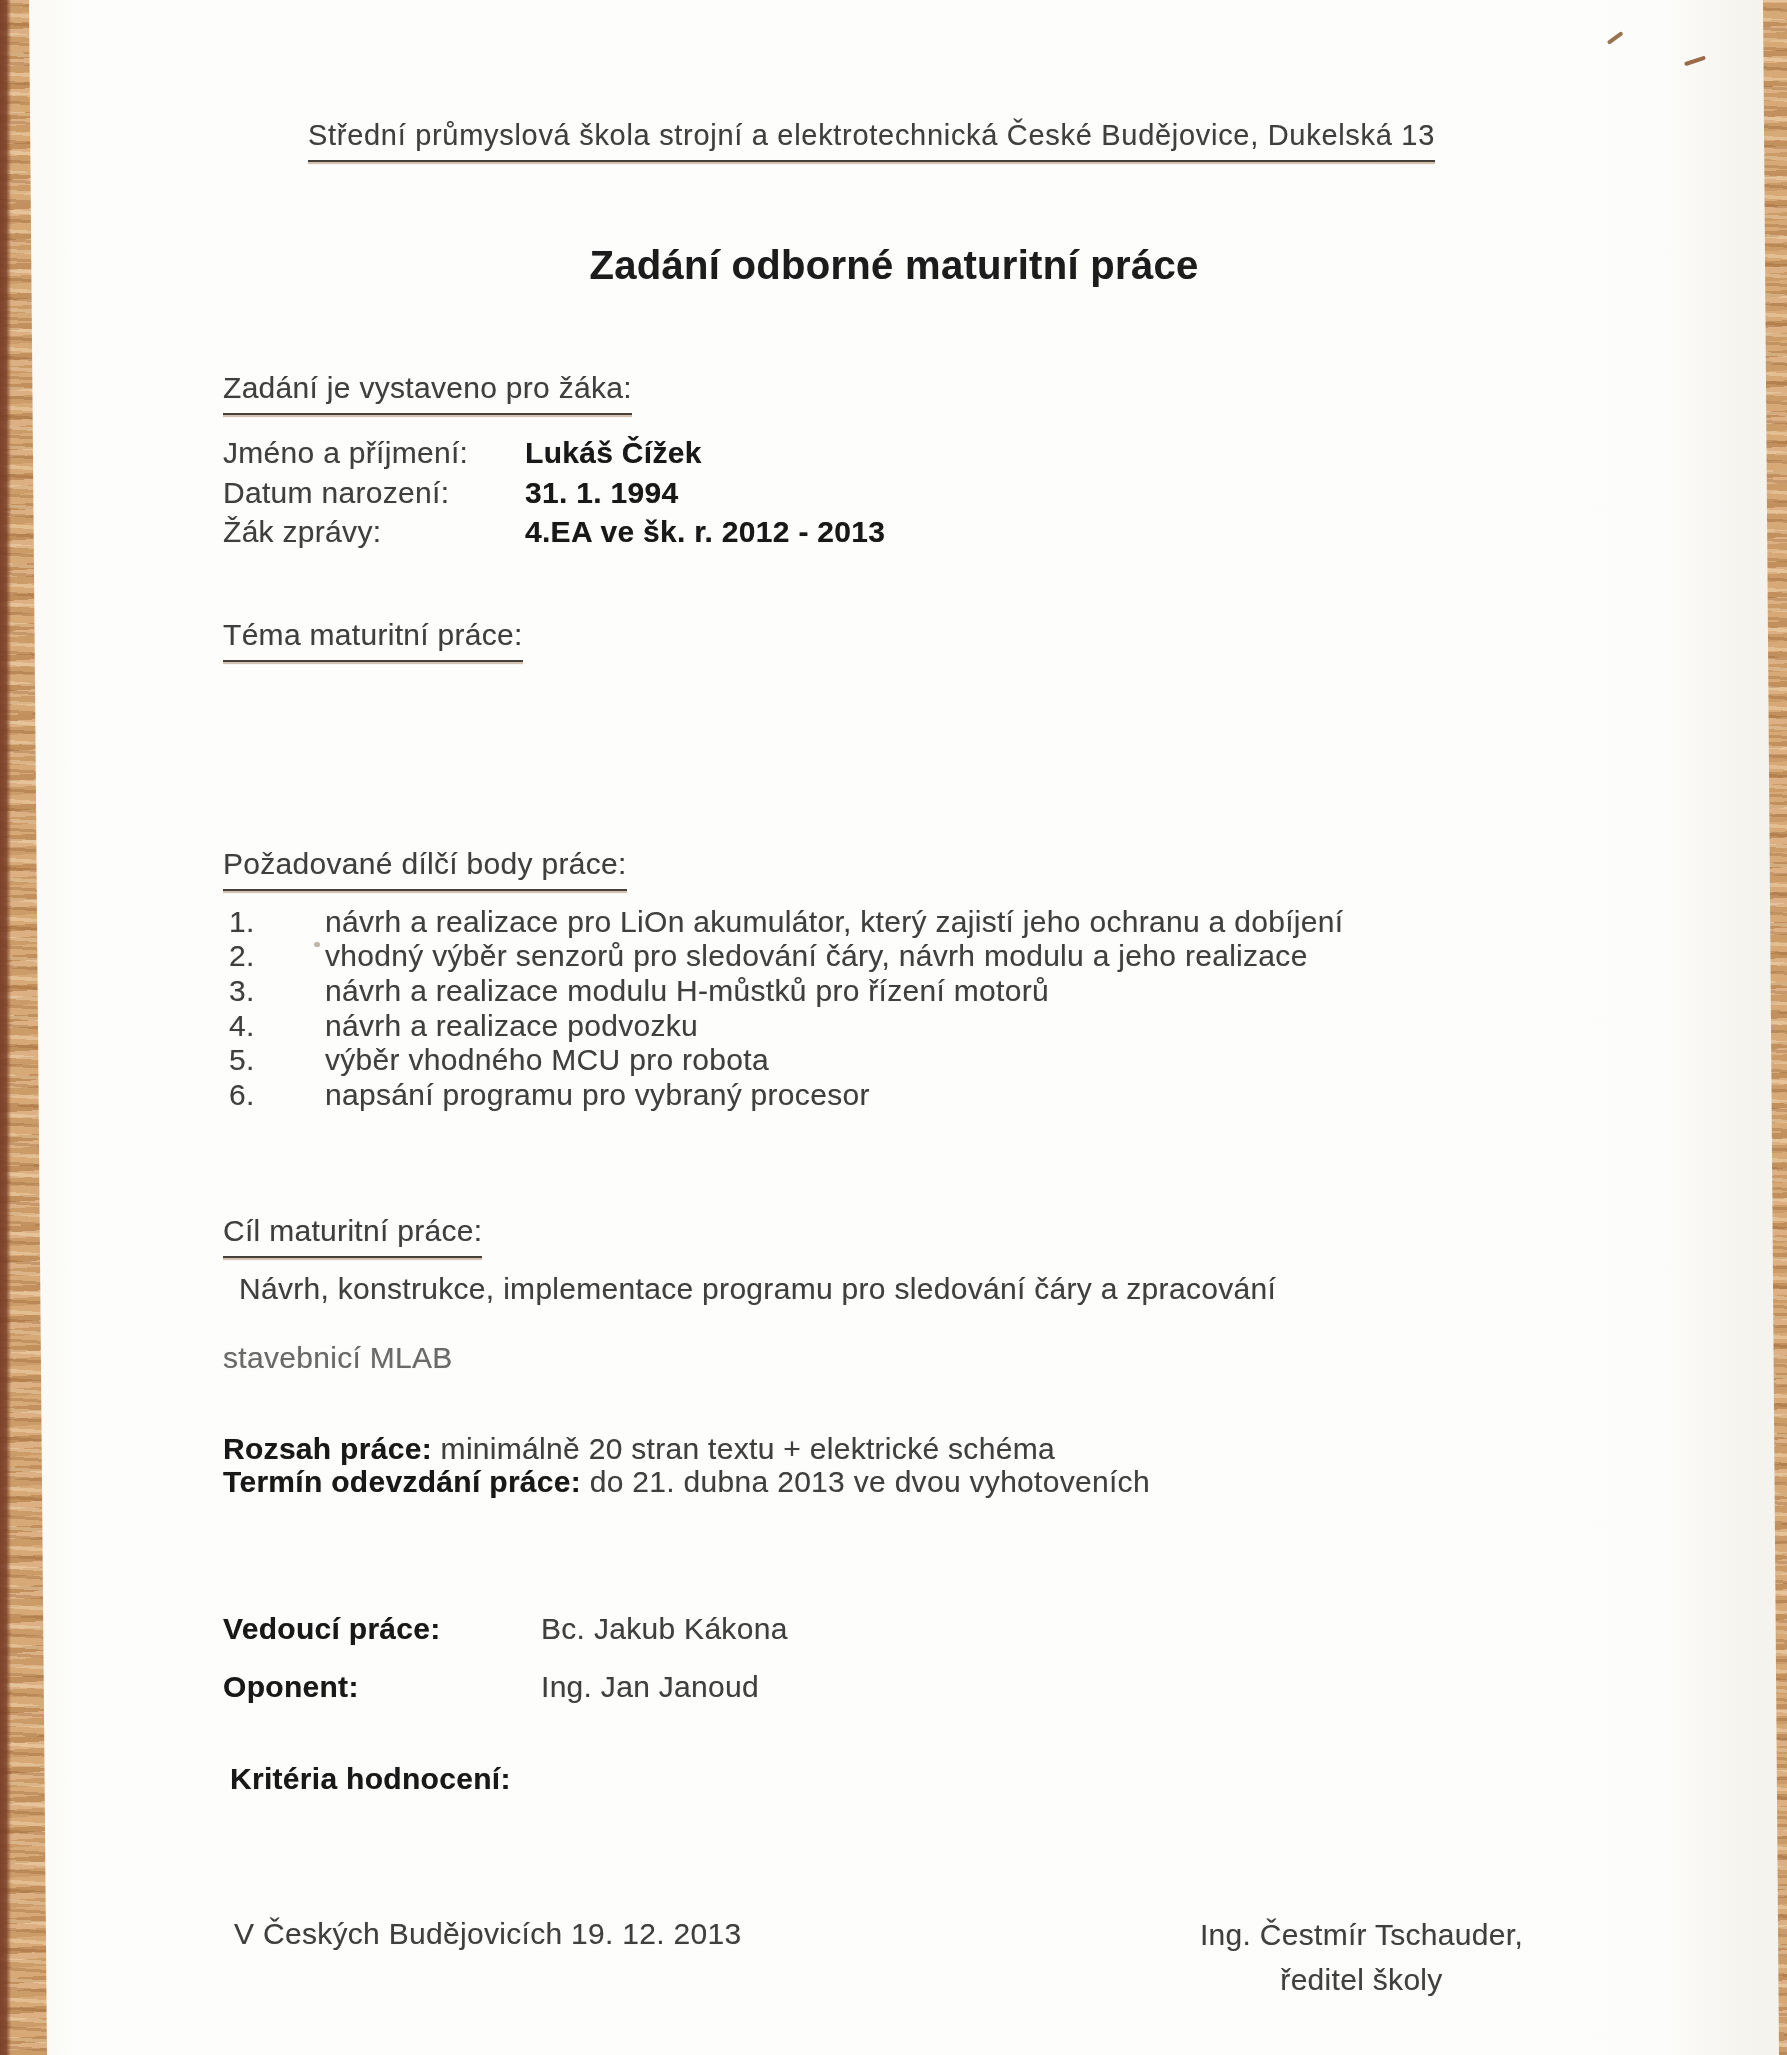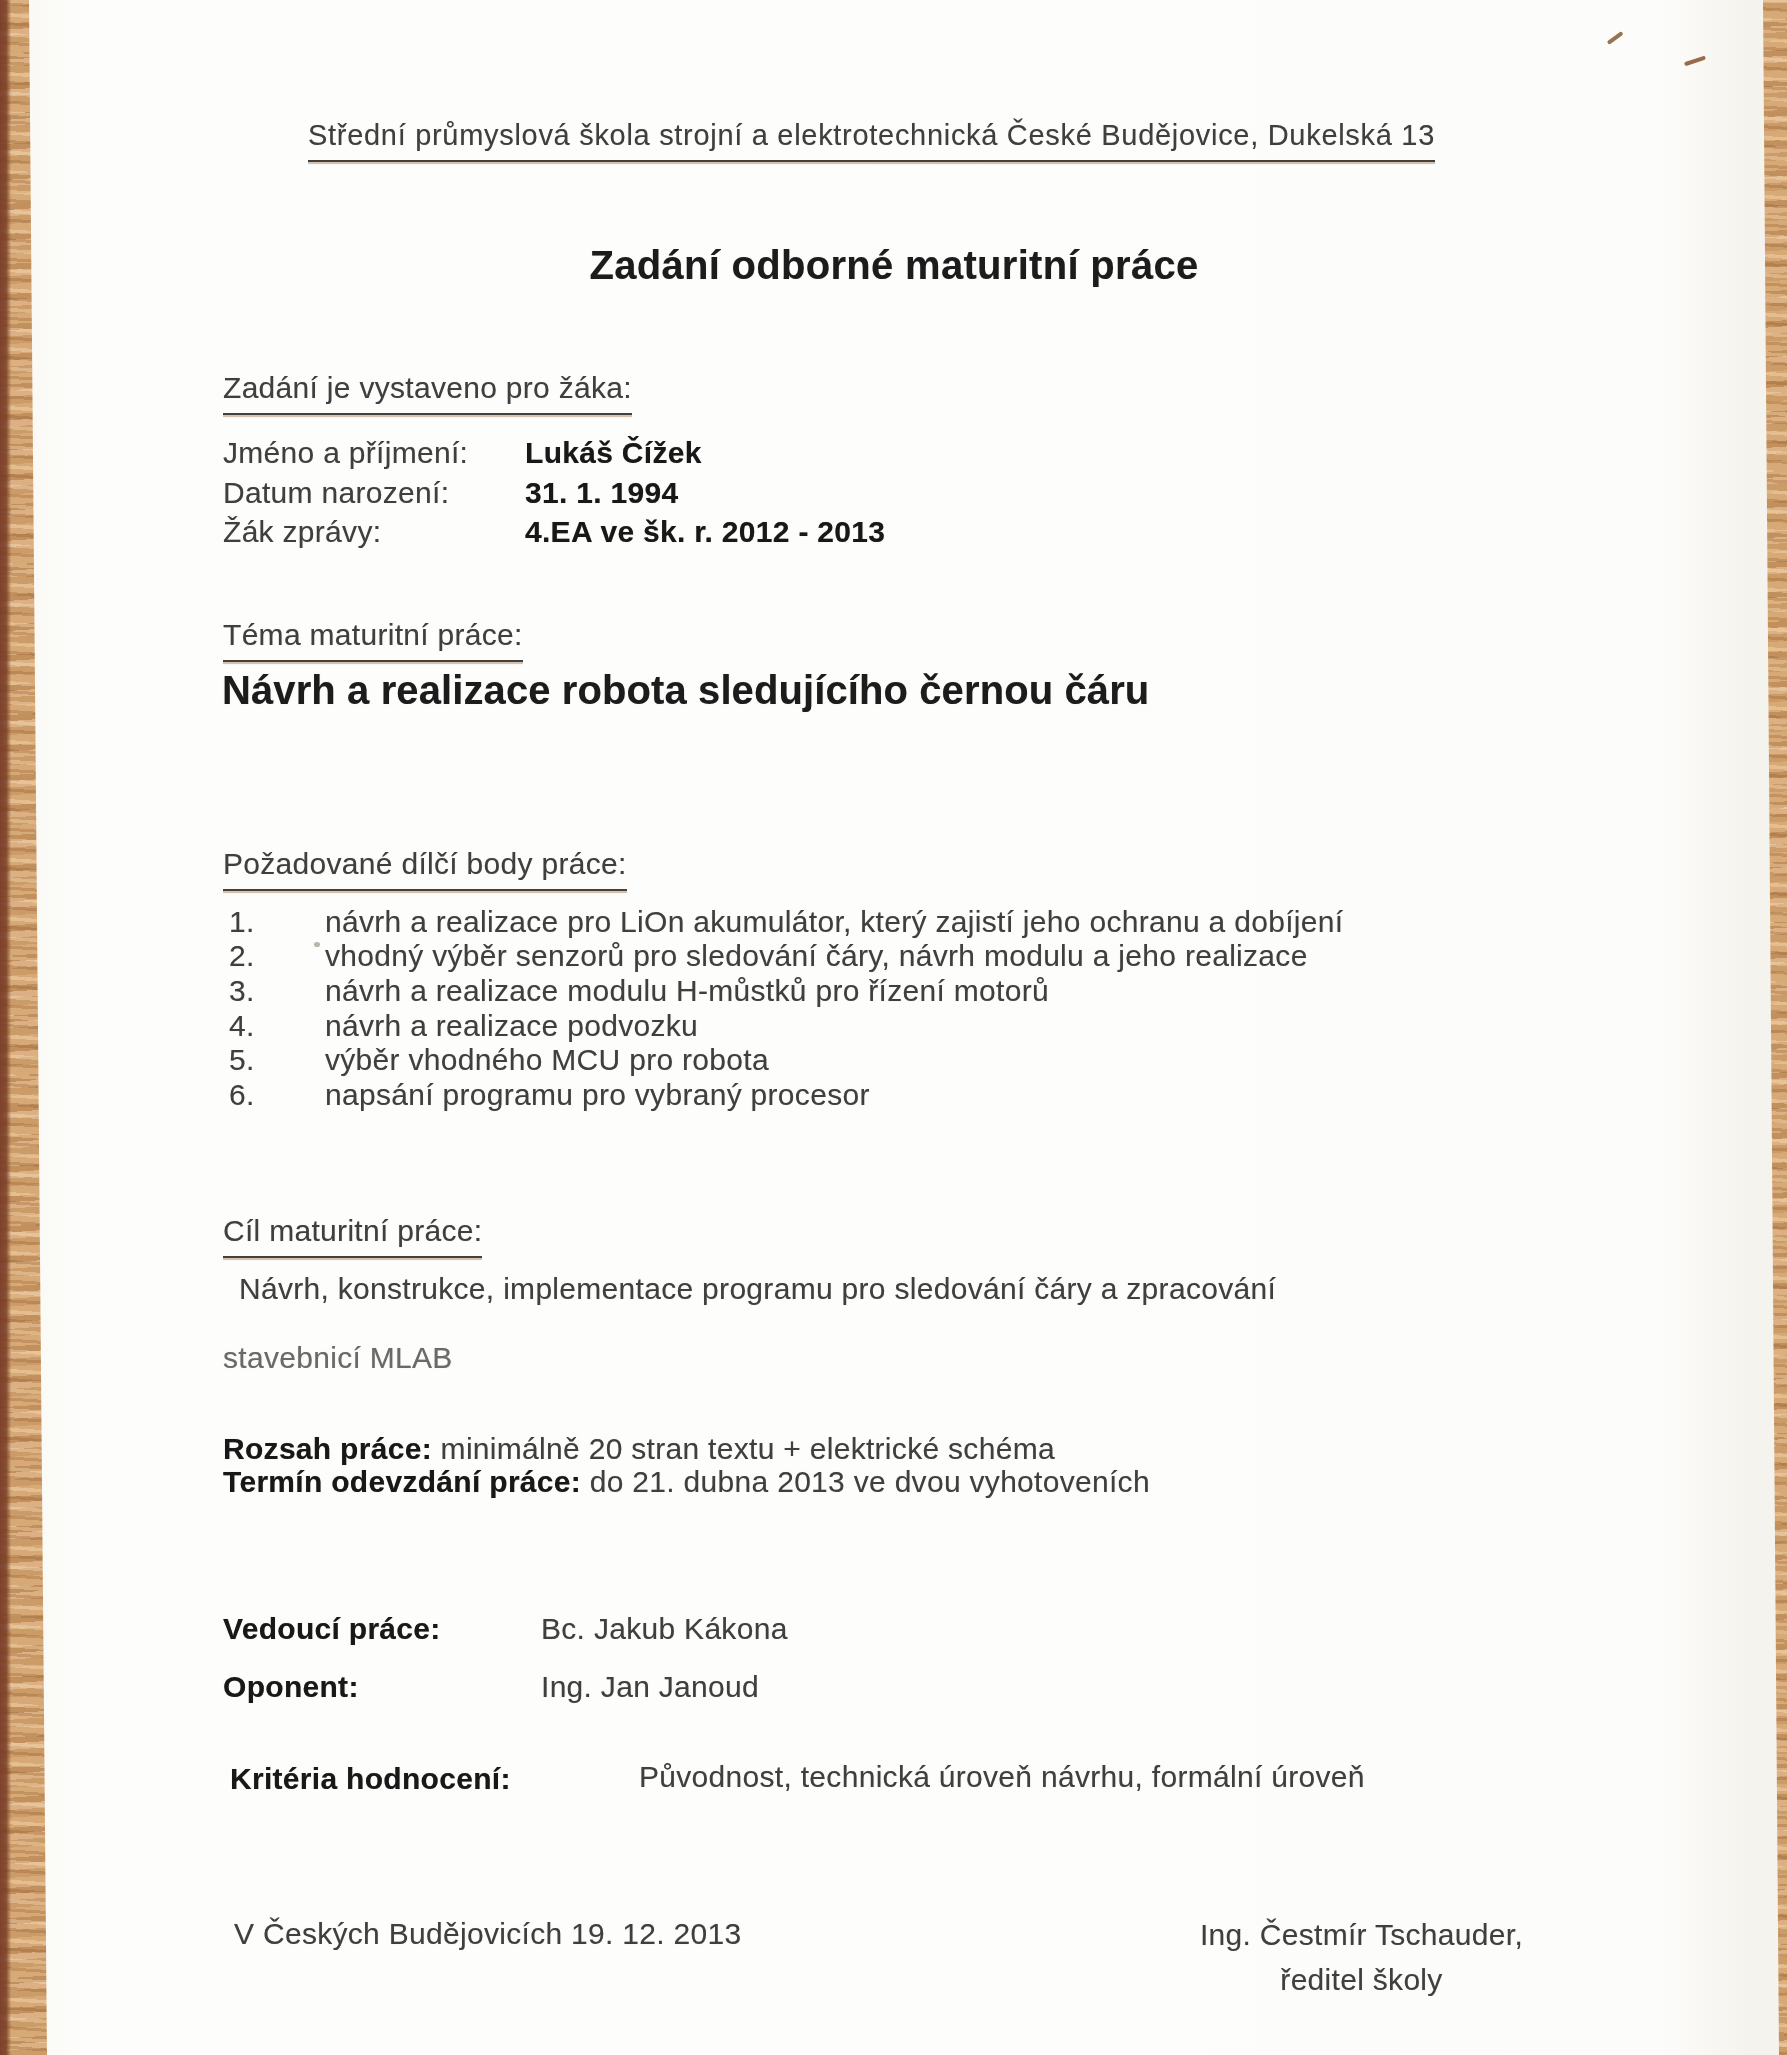--- a/index.html
+++ b/index.html
@@ -62,21 +62,20 @@
   <div class="t" style="left:223px;top:474px;">
     <span class="lbl-col">Datum narození:</span><span class="bold">31. 1. 1994</span>
   </div>
   <div class="t" style="left:223px;top:513px;">
     <span class="lbl-col">Žák zprávy:</span><span class="bold">4.EA ve šk. r. 2012 - 2013</span>
   </div>
 
   <div class="t" style="left:223px;top:616px;">
     <span class="underl">Téma maturitní práce:</span>
   </div>
-  <div class="t theme-title" style="left:222px;top:665px;">Návrh a realizace robota sledujícího černou čáru</div>
 
   <div class="t" style="left:223px;top:845px;">
     <span class="underl">Požadované dílčí body práce:</span>
   </div>
   <div class="t" style="left:229px;top:903px;">
     <span class="num-col">1.</span><span>návrh a realizace pro LiOn akumulátor, který zajistí jeho ochranu a dobíjení</span>
   </div>
   <div class="t" style="left:229px;top:937px;">
     <span class="num-col">2.</span><span>vhodný výběr senzorů pro sledování čáry, návrh modulu a jeho realizace</span>
   </div>
@@ -109,21 +108,20 @@
 
   <div class="t" style="left:223px;top:1610px;">
     <span class="lbl-col2 bold">Vedoucí práce:</span><span>Bc. Jakub Kákona</span>
   </div>
   <div class="t" style="left:223px;top:1668px;">
     <span class="lbl-col2 bold">Oponent:</span><span>Ing. Jan Janoud</span>
   </div>
 
   <div class="t bold" style="left:230px;top:1760px;">Kritéria hodnocení:</div>
   <div class="t" style="left:639px;top:1757px;">
-    <div class="crit-line">Původnost, technická úroveň návrhu, formální úroveň</div>
   </div>
 
   <div class="t" style="left:234px;top:1915px;">V Českých Budějovicích 19. 12. 2013</div>
   <div class="t sig-block" style="left:1145px;top:1912px;">
     <div>Ing. Čestmír Tschauder,</div>
     <div>ředitel školy</div>
   </div>
 </div>
 
 

